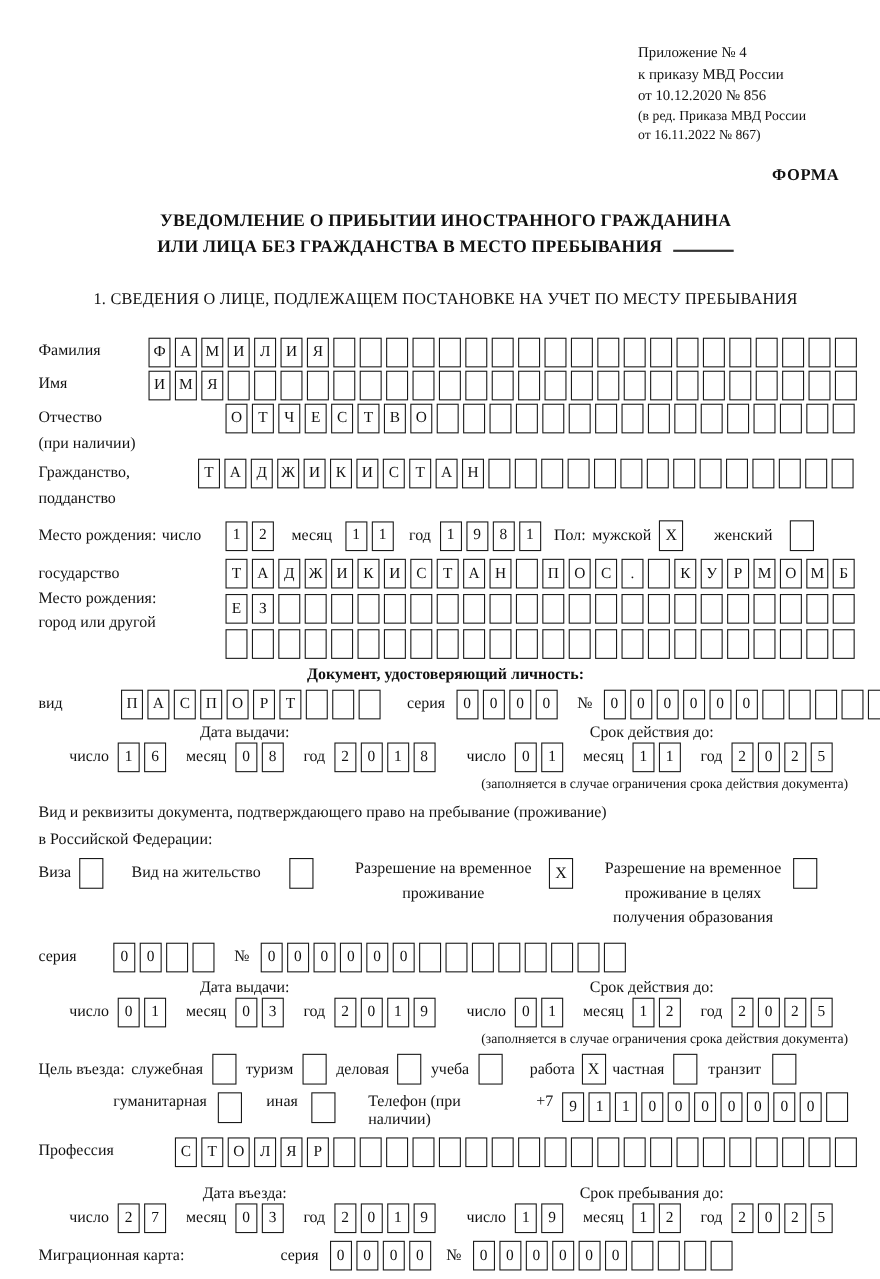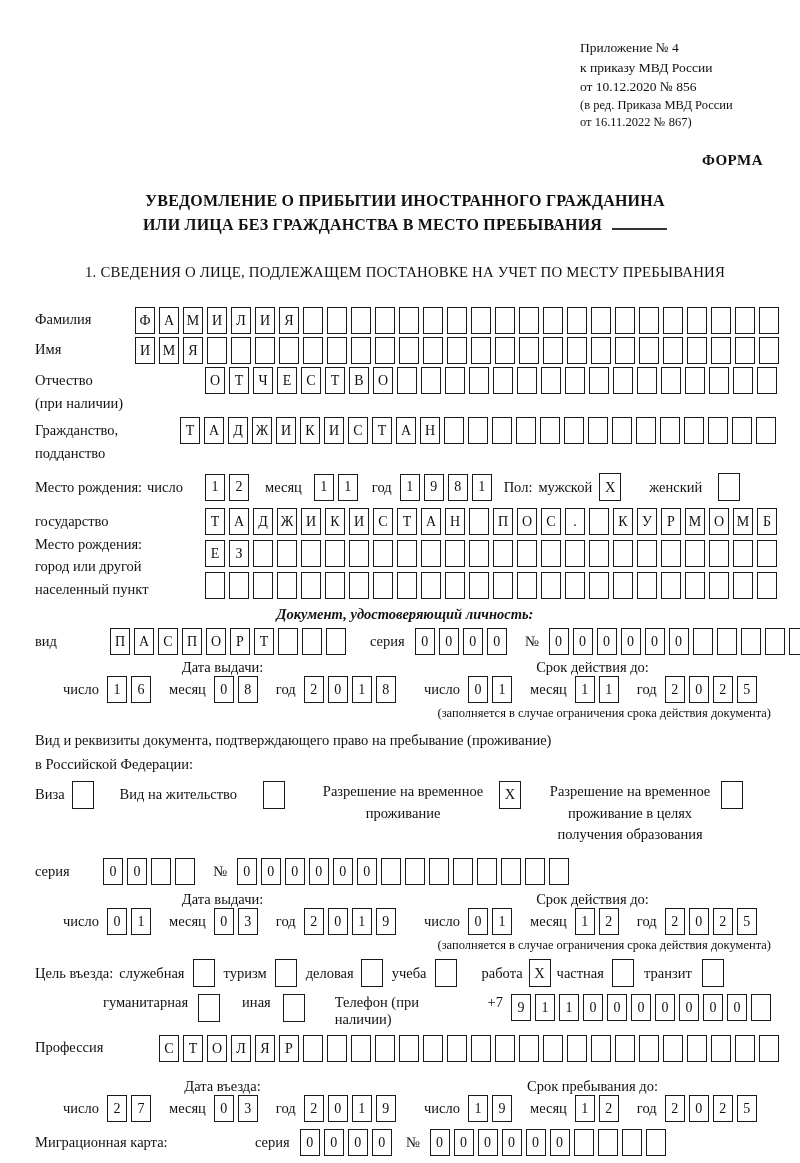--- a/index.html
+++ b/index.html
@@ -35,21 +35,21 @@
     border: 1.8px solid #1a1a1a; margin-right: 4px;
     font-size: 14px;
   }
   .checkbox {
     display: inline-flex; align-items: center; justify-content: center;
     width: 22px; height: 28px; flex: none;
     border: 1.8px solid #1a1a1a;
     font-size: 14.5px;
   }
 
-  .doc-heading { text-align: center; font-weight: bold; font-size: 14.5px; margin: 6px 0 5px 0; font-style: italic; }
+  .doc-heading { text-align: center; font-weight: bold; font-size: 14.5px; margin: 6px 0 5px 0; }
 
   .dhead { display: flex; margin-top: 4px; align-items: flex-end; }
   .dhead span { display: block; text-align: center; }
   .dgroup { display: flex; align-items: center; flex: none; }
   .dgroup .dlbl { margin-right: 8px; }
   .dgroup .gap { width: 14px; flex: none; }
 
   .note { font-size: 12.5px; }
 
   .optblock { text-align: center; line-height: 1.5; }
@@ -235,21 +235,20 @@
     <span class="checkbox" style="margin-left:7px">X</span>
     <span style="margin-left:28px">женский</span>
     <span class="checkbox" style="margin-left:16px"></span>
   </div>
 
   <div class="frow" style="margin-top:7px">
     <div class="lblcol" style="width:170px">
       <div>государство</div>
       <div>Место рождения:</div>
       <div>город или другой</div>
-      <div>населенный пункт</div>
     </div>
     <div style="display:flex; flex-direction:column; gap:5px">
       <div class="cellrow">
           <span class="cell">Т</span>
           <span class="cell">А</span>
           <span class="cell">Д</span>
           <span class="cell">Ж</span>
           <span class="cell">И</span>
           <span class="cell">К</span>
           <span class="cell">И</span>

